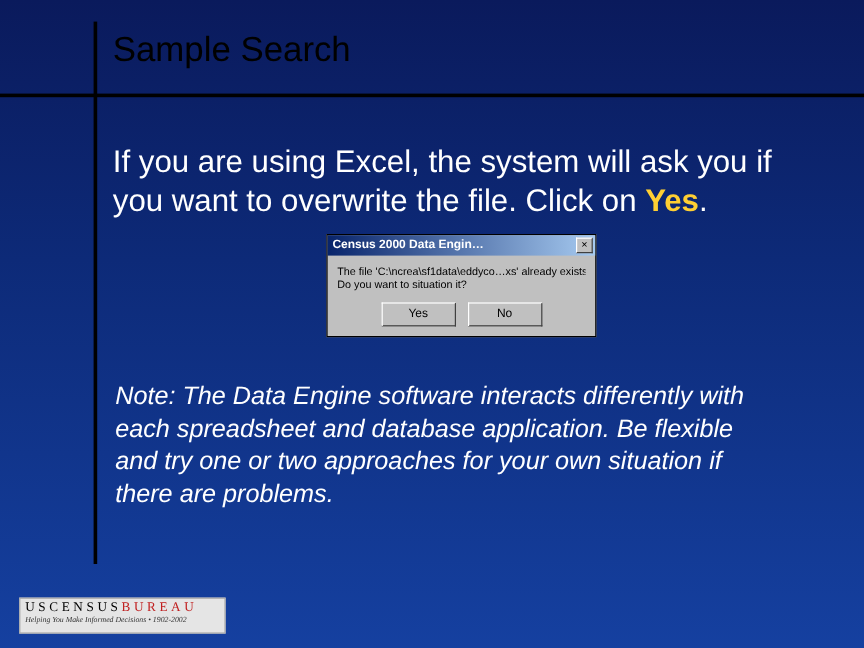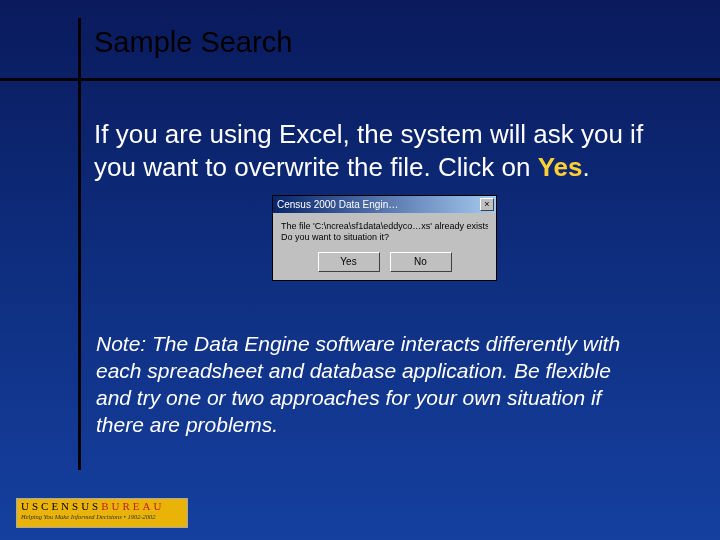--- a/index.html
+++ b/index.html
@@ -64,21 +64,21 @@
     display: flex;
     align-items: center;
     justify-content: space-between;
     background: linear-gradient(to right, #08246b, #a6caf0);
     height: 17px;
     padding: 0 2px 0 4px;
   }
   .dialog-titletext {
     color: #fff;
     font-size: 10px;
-    font-weight: normal;
+    font-weight: bold;
     white-space: nowrap;
     overflow: hidden;
   }
   .dialog-close {
     width: 14px;
     height: 13px;
     background: #c0c0c0;
     border-top: 1px solid #fff;
     border-left: 1px solid #fff;
     border-right: 1px solid #404040;
@@ -112,34 +112,34 @@
     border-bottom: 1px solid #404040;
     font-size: 10px;
     font-family: Tahoma, sans-serif;
     text-align: center;
     line-height: 18px;
     color: #000;
   }
   .note-text {
     position: absolute;
     left: 96px;
-    top: 331px;
+    top: 318px;
     width: 555px;
     font-size: 21px;
     font-style: italic;
     color: #fff;
     line-height: 1.28;
   }
   .footer-badge {
     position: absolute;
     left: 16px;
     bottom: 12px;
     width: 172px;
     height: 30px;
-    background: #eab308;
+    background: #e5e5e5;
     border: 1px solid #a8a8a8;
     padding: 2px 4px;
   }
   .footer-top {
     font-family: "Times New Roman", serif;
     font-size: 11px;
     letter-spacing: 3px;
     color: #000;
     line-height: 1;
     white-space: nowrap;

